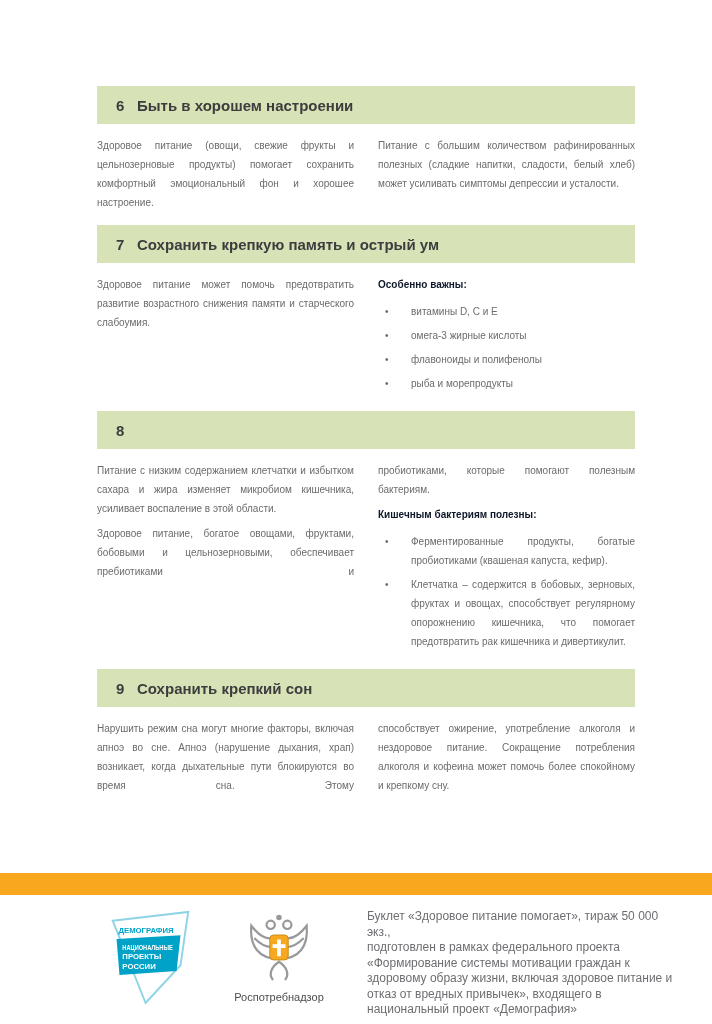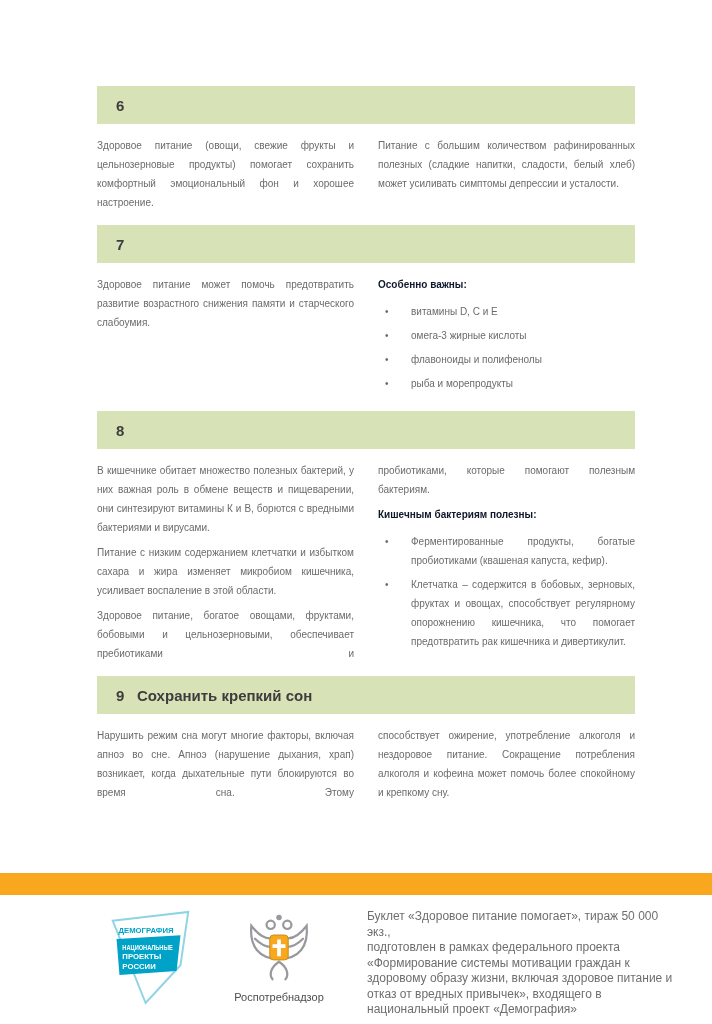--- a/index.html
+++ b/index.html
@@ -120,34 +120,36 @@
 </style>
 </head>
 <body>
 
 <div class="page">
   <div class="content">
 
     <section>
       <div class="bar">
         <span class="num">6</span>
+        <span class="ttl">Быть в хорошем настроении</span>
       </div>
       <div class="section-body">
         <div class="col">
           <p>Здоровое питание (овощи, свежие фрукты и цельнозерновые продукты) помогает сохранить комфортный эмоциональный фон и хорошее настроение.</p>
         </div>
         <div class="col">
           <p>Питание с большим количеством рафинированных полезных (сладкие напитки, сладости, белый хлеб) может усиливать симптомы депрессии и усталости.</p>
         </div>
       </div>
     </section>
 
     <section>
       <div class="bar">
         <span class="num">7</span>
+        <span class="ttl">Сохранить крепкую память и острый ум</span>
       </div>
       <div class="section-body">
         <div class="col">
           <p>Здоровое питание может помочь предотвратить развитие возрастного снижения памяти и старческого слабоумия.</p>
         </div>
         <div class="col">
           <div class="lead">Особенно важны:</div>
           <ul class="bullets">
             <li><span class="dot">•</span><span>витамины D, C и E</span></li>
             <li><span class="dot">•</span><span>омега-3 жирные кислоты</span></li>
@@ -157,21 +159,20 @@
         </div>
       </div>
     </section>
 
     <section>
       <div class="bar">
         <span class="num">8</span>
       </div>
       <div class="section-body">
         <div class="col">
-          <p>В кишечнике обитает множество полезных бактерий, у них важная роль в обмене веществ и пищеварении, они синтезируют витамины К и В, борются с вредными бактериями и вирусами.</p>
           <p>Питание с низким содержанием клетчатки и избытком сахара и жира изменяет микробиом кишечника, усиливает воспаление в этой области.</p>
           <p class="cont">Здоровое питание, богатое овощами, фруктами, бобовыми и цельнозерновыми, обеспечивает пребиотиками и</p>
         </div>
         <div class="col">
           <p>пробиотиками, которые помогают полезным бактериям.</p>
           <div class="lead">Кишечным бактериям полезны:</div>
           <ul class="bullets">
             <li><span class="dot">•</span><span>Ферментированные продукты, богатые пробиотиками (квашеная капуста, кефир).</span></li>
             <li><span class="dot">•</span><span>Клетчатка – содержится в бобовых, зерновых, фруктах и овощах, способствует регулярному опорожнению кишечника, что помогает предотвратить рак кишечника и дивертикулит.</span></li>
           </ul>

